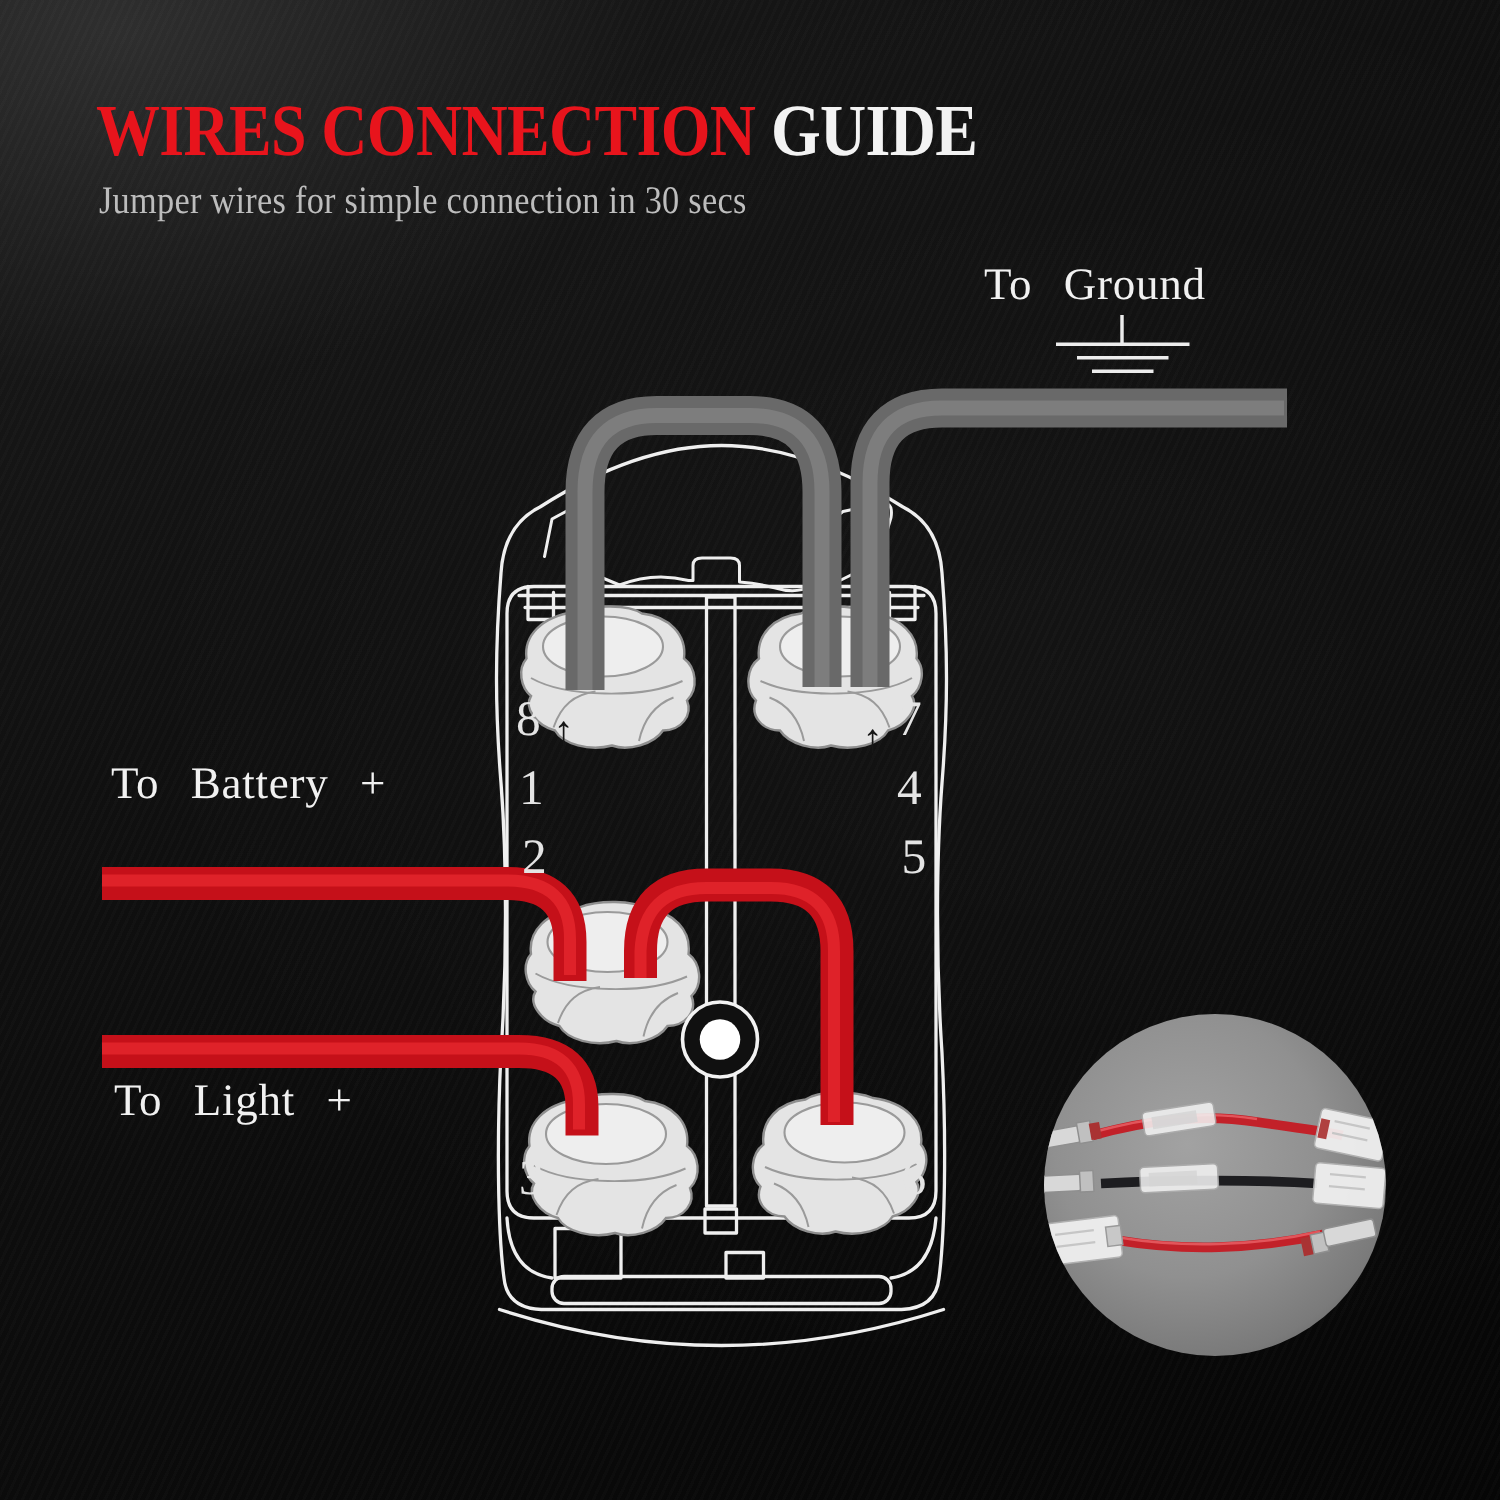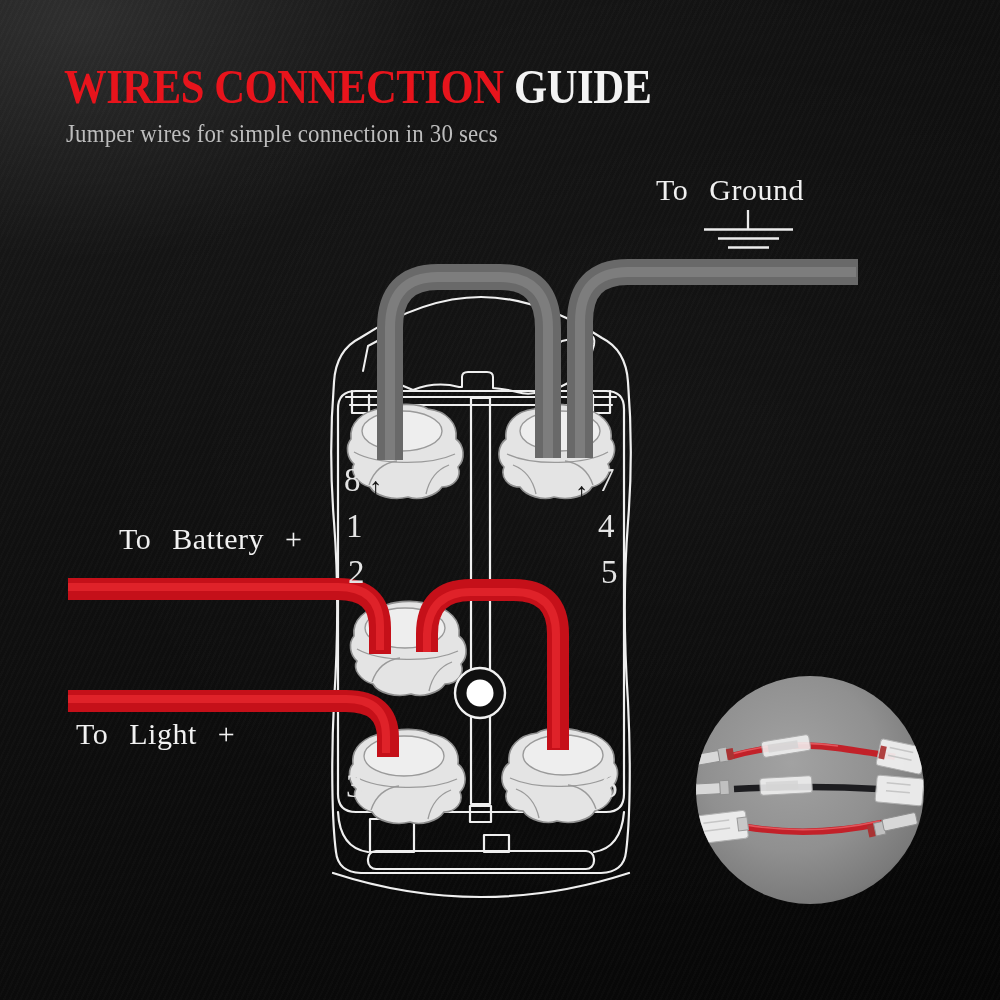--- a/index.html
+++ b/index.html
@@ -23,21 +23,21 @@
   .subtitle{
     position:absolute;left:66px;top:120px;font-size:26px;color:#bdbdbd;
     white-space:nowrap;line-height:1.1;letter-spacing:0.2px;
     transform:scaleX(0.88);transform-origin:left top;
   }
   .wire-label{
     position:absolute;color:#f1f1f1;font-size:30px;line-height:1;
     word-spacing:13px;letter-spacing:0.5px;white-space:nowrap;
   }
   #label-ground{left:656px;top:175px;text-align:center;}
-  #label-battery{left:74px;top:524px;margin-left:45px;}
+  #label-battery{left:74px;top:508px;}
   #label-light{left:76px;top:719px;}
   .pin-num{position:absolute;color:#e4e4e4;font-size:33px;line-height:1;}
   #pin-8{left:344px;top:464px;} #pin-7{left:598px;top:464px;}
   #pin-1{left:346px;top:510px;} #pin-4{left:598px;top:510px;}
   #pin-2{left:348px;top:556px;} #pin-5{left:601px;top:556px;}
   #pin-3{left:346px;top:770px;} #pin-6{left:601px;top:770px;}
   .pin-arrow{position:absolute;color:#161616;font-size:27px;font-weight:bold;line-height:1;}
   #arrow-8{left:369px;top:474px;} #arrow-7{left:575px;top:479px;}
 </style>
 </head>

